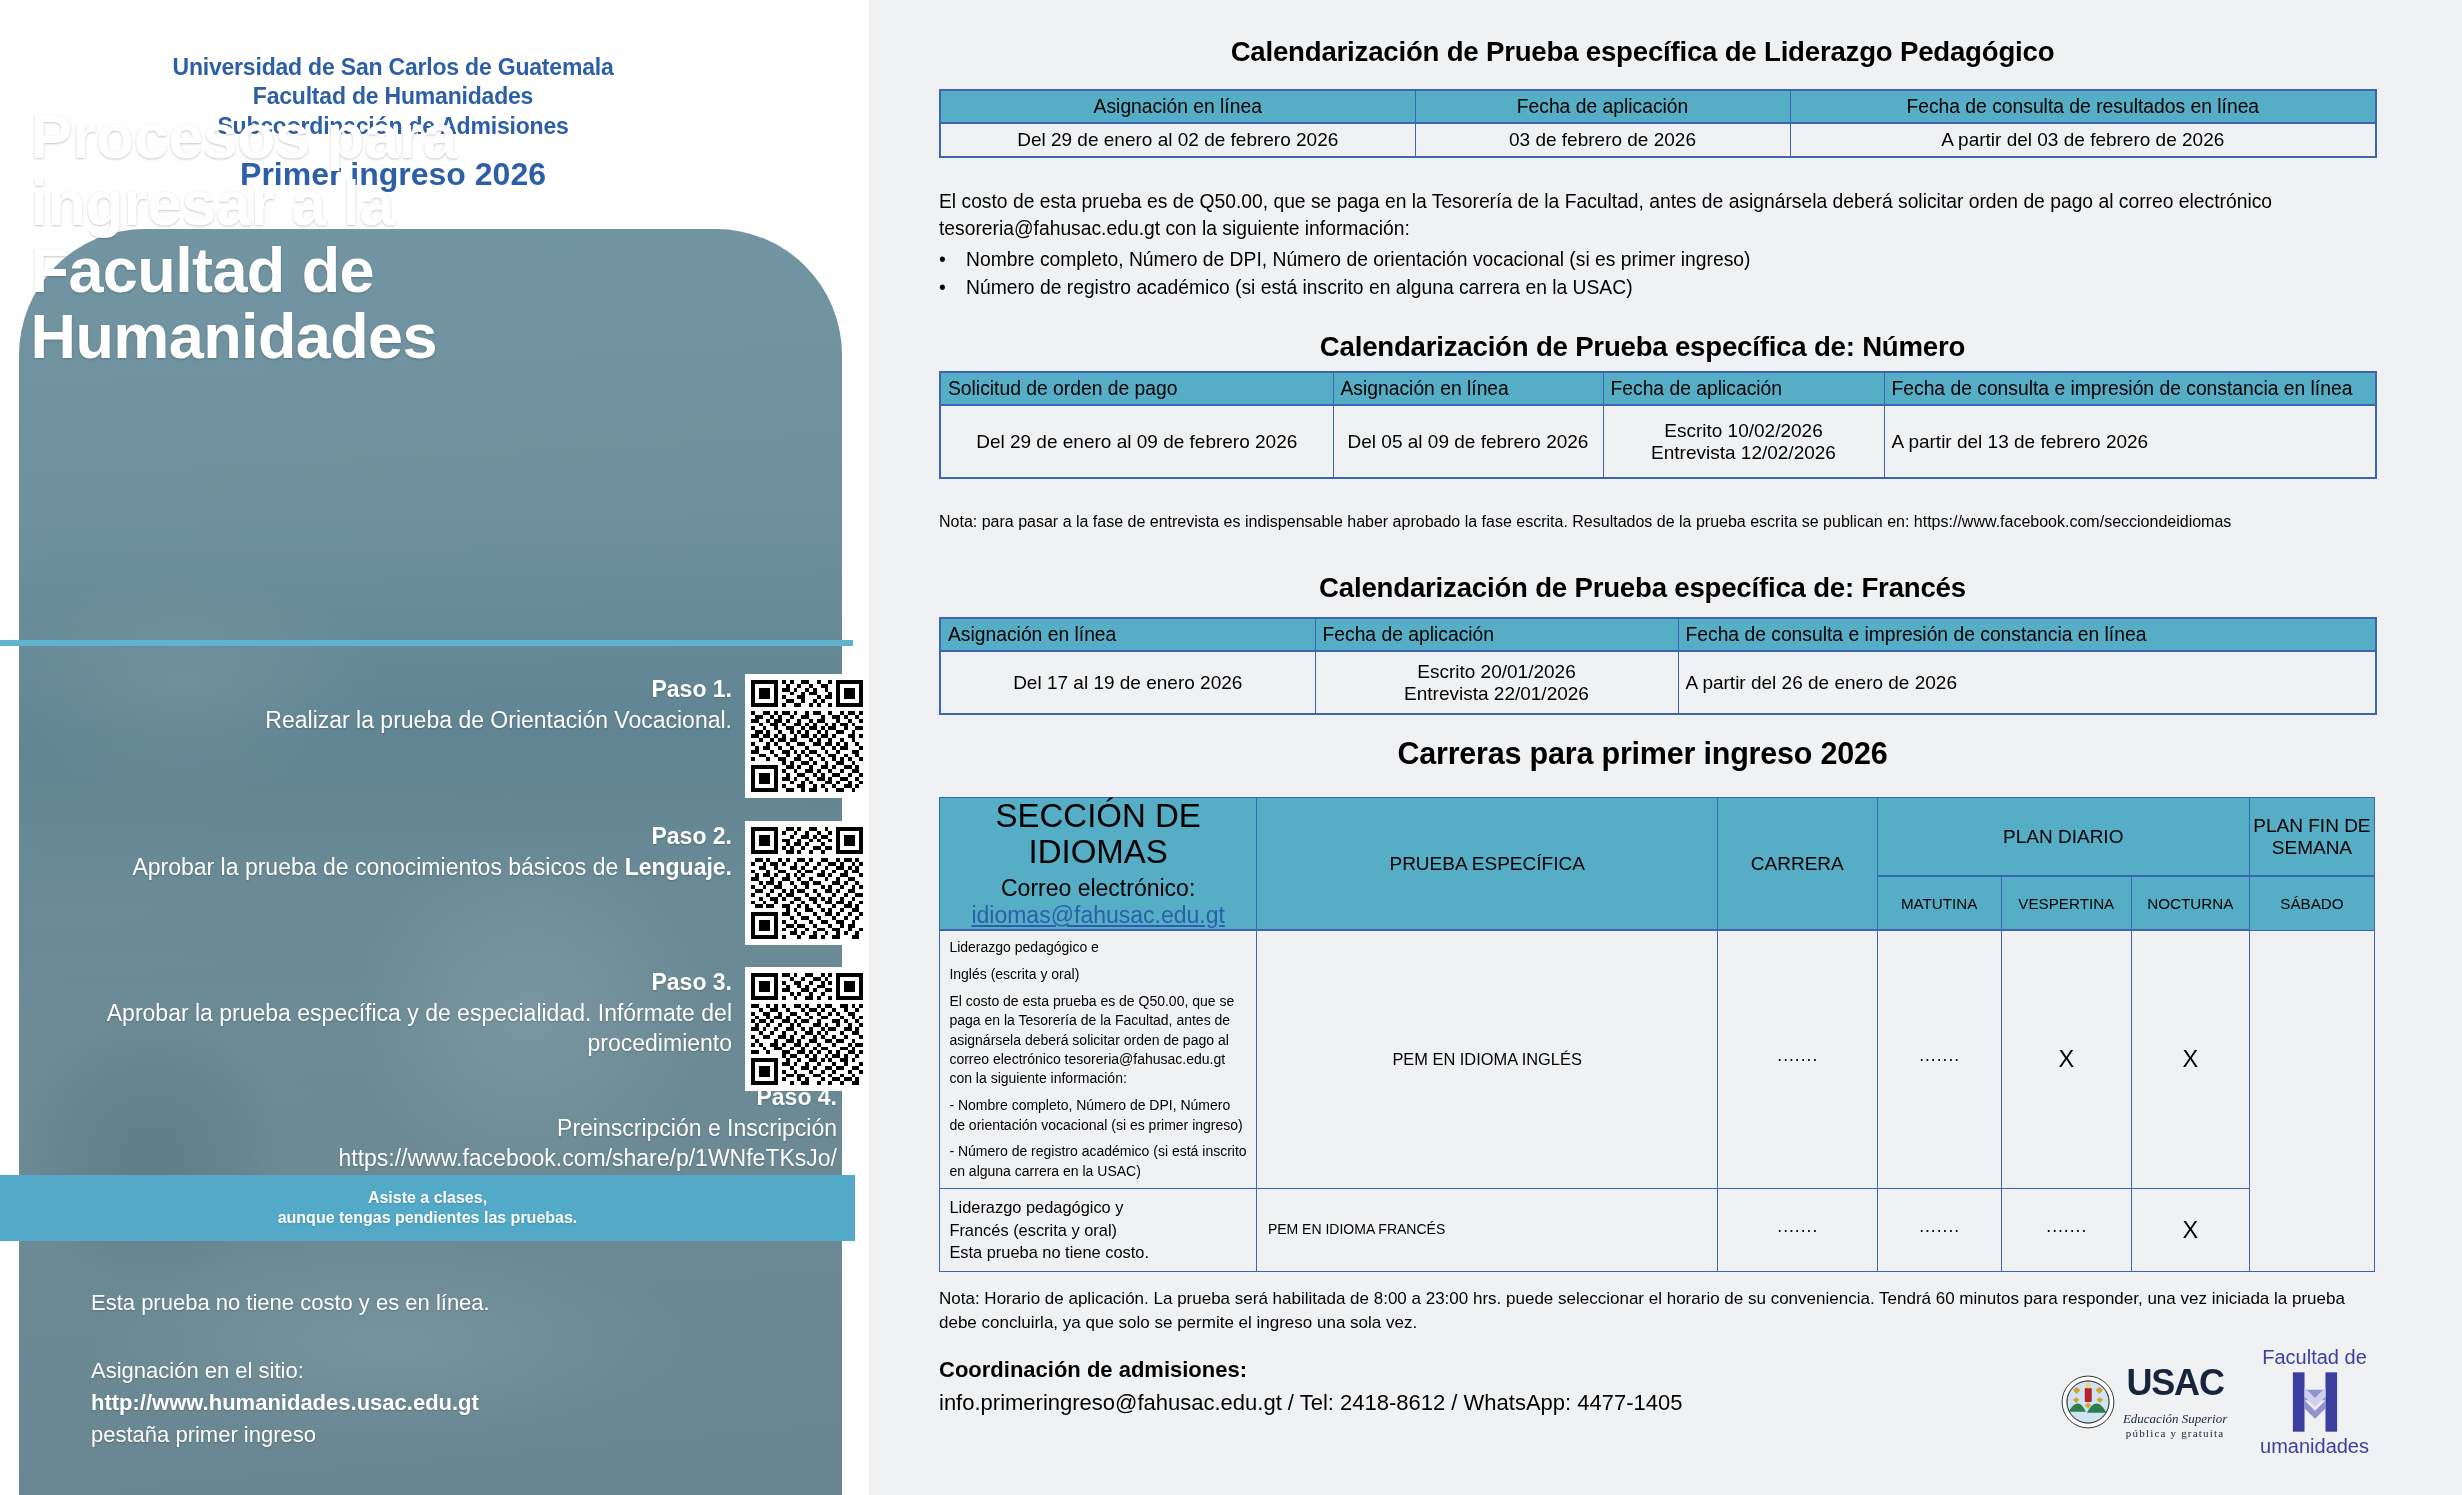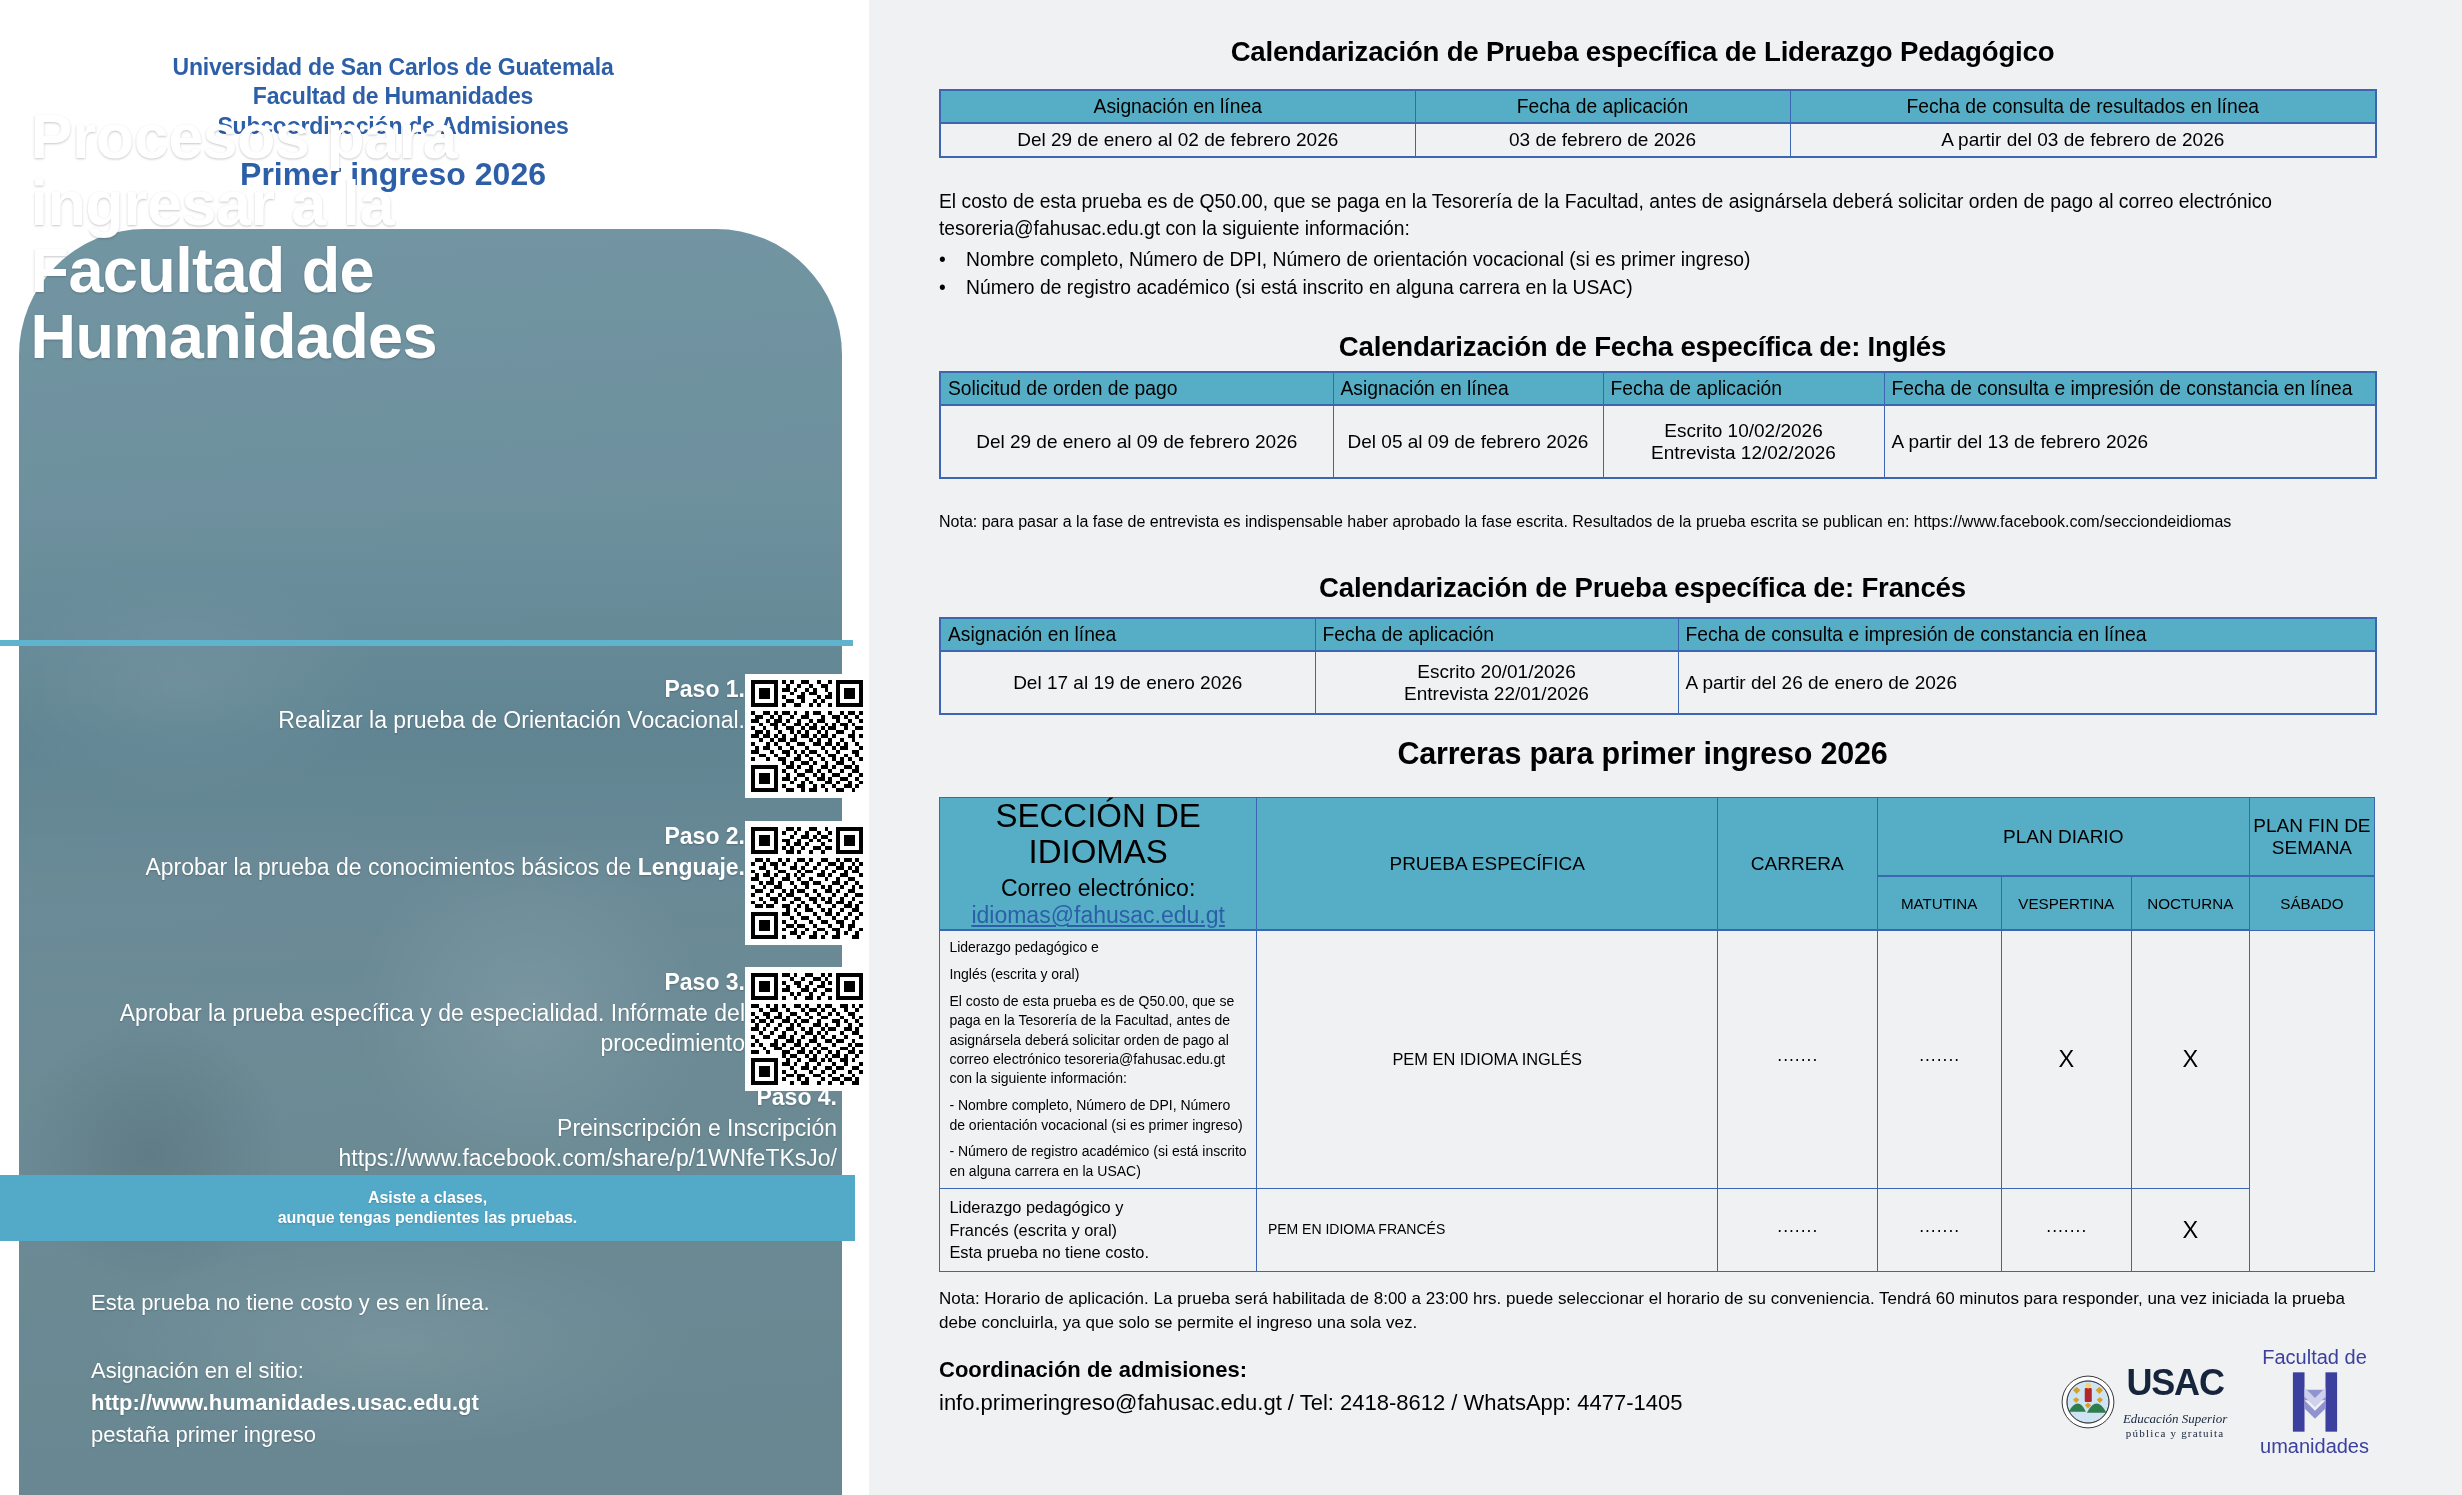--- a/index.html
+++ b/index.html
@@ -58,21 +58,21 @@
     position: absolute; left: 0; top: 640px;
     width: 853px; height: 6.4px; background: #5fb3cc;
   }
 
   
   .step {
     position: absolute; right: 0; width: 780px;
     display: flex; align-items: flex-start; justify-content: flex-end;
   }
   .step-text {
-    color: #fff; text-align: right; 
+    color: #fff; text-align: right; padding-right: 13px;
     font-size: 23px; line-height: 1.33;
     text-shadow: 0 0.6px 1.8px rgba(0,0,0,.2);
   }
   .step-text .lbl { font-weight: bold; display: block; }
   .step-text b { font-weight: bold; }
   .qr { width: 124px; height: 124px; background:#fff; padding: 5.9px; flex: 0 0 auto; }
   .qr svg { display:block; width:100%; height:100%; }
 
   #step1 { top: 674px; }
   #step2 { top: 821px; }
@@ -957,21 +957,21 @@
       <div>
         <span class="b">•</span>
         <span>Nombre completo, Número de DPI, Número de orientación vocacional (si es primer ingreso)</span>
       </div>
       <div>
         <span class="b">•</span>
         <span>Número de registro académico (si está inscrito en alguna carrera en la USAC)</span>
       </div>
     </div>
 
-    <div class="sec-title" style="position:absolute; left:70px; top:331px; width:1407px;">Calendarización de Fecha específica de: Inglés</div>
+    <div class="sec-title" style="position:absolute; left:70px; top:331px; width:1407px;">Calendarización de Prueba específica de: Número</div>
 
     <table class="cal" style="position:absolute; left:70px; top:371px; width:1436px;">
       <colgroup>
           <col style="width:393px">
           <col style="width:270px">
           <col style="width:281px">
           <col style="width:492px">
         </colgroup>
       <thead>
         <tr>

